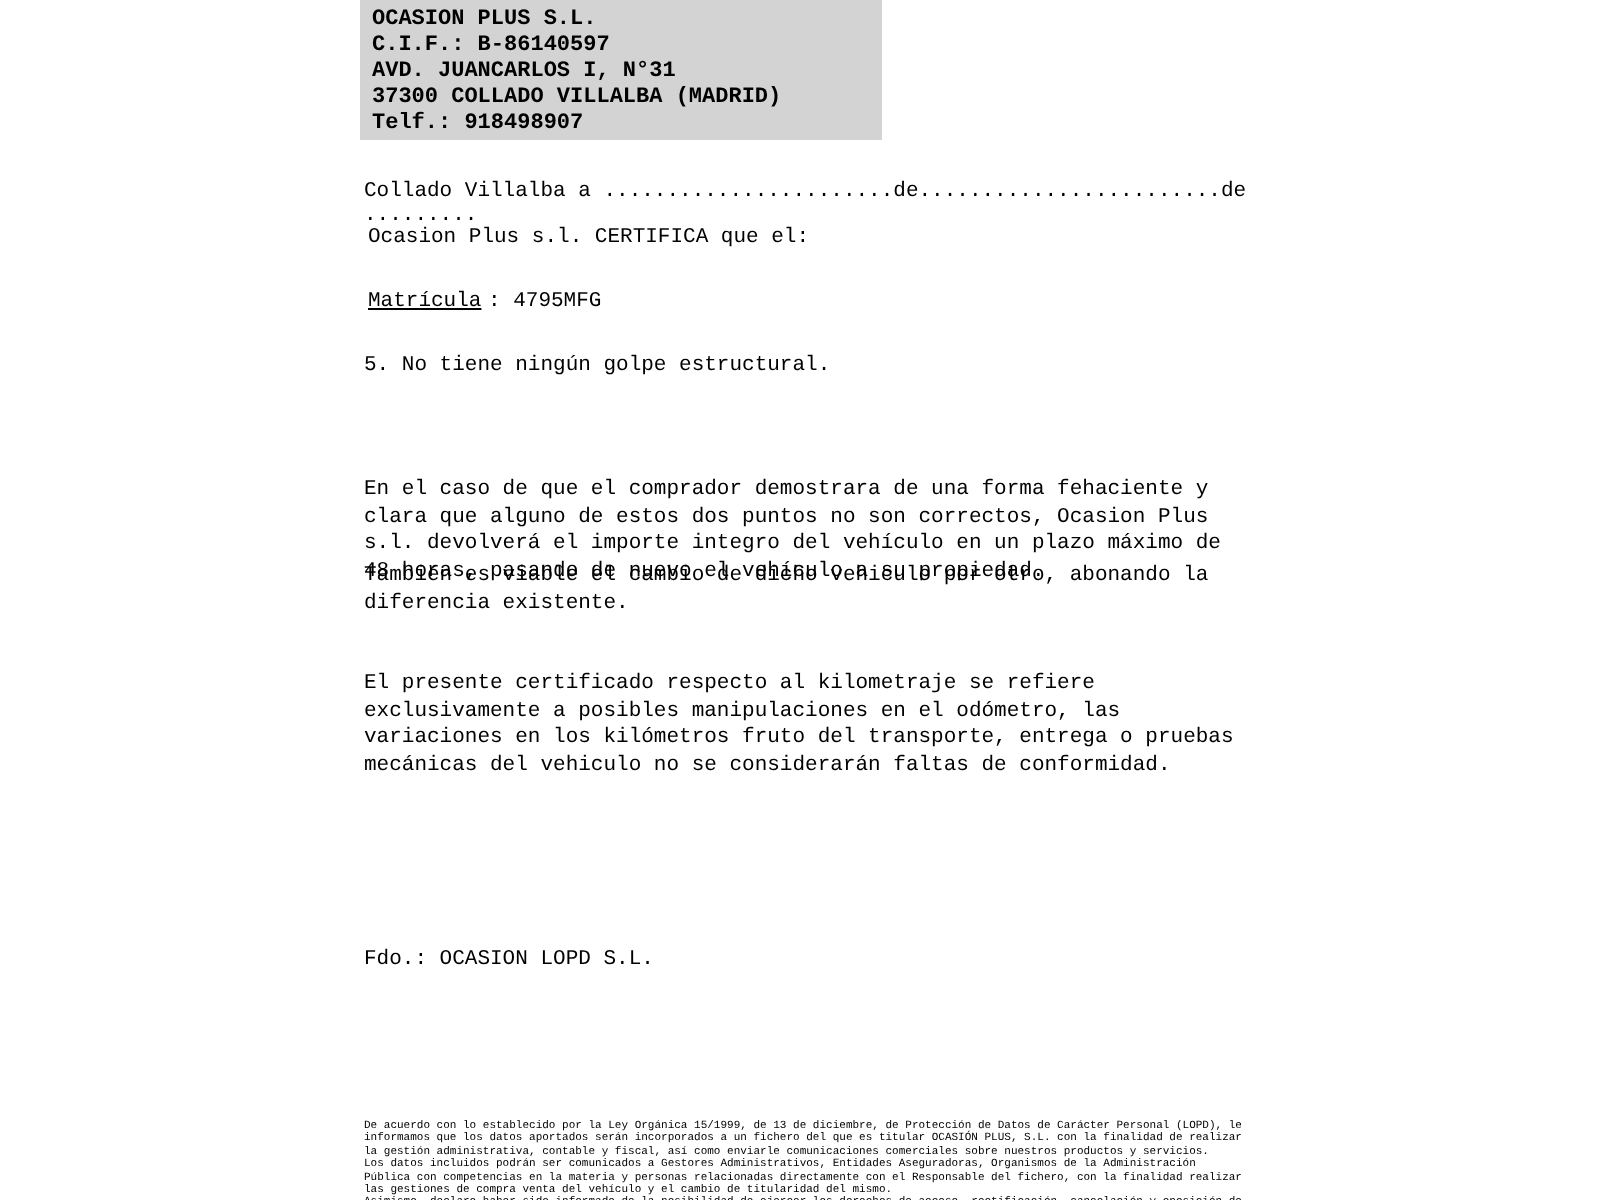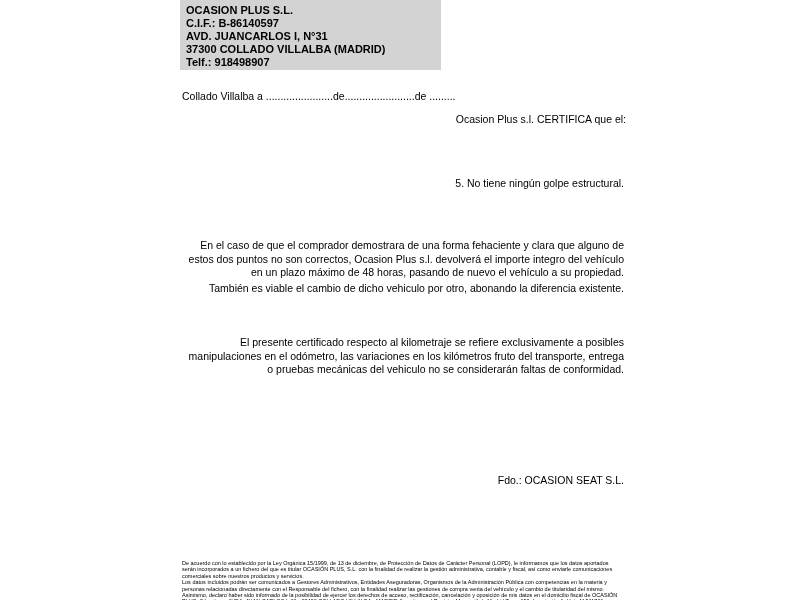--- a/index.html
+++ b/index.html
@@ -3,21 +3,21 @@
 <meta charset="utf-8">
 <style>
   * { margin: 0; padding: 0; box-sizing: border-box; }
   html, body { background: #ffffff; }
   .page {
     position: relative;
     width: 800px;
     height: 600px;
     background: #ffffff;
     color: #000000;
-    font-family: Liberation Sans, sans-serif;
+    font-family: Liberation Mono, monospace;
     overflow: hidden;
   }
   .company-box {
     position: absolute;
     left: 180px;
     top: 0;
     width: 261px;
     height: 70px;
     padding: 4px 4px 0 6px;
     font-weight: bold;
@@ -31,21 +31,20 @@
     width: 446px;
     text-align: left;
     font-size: 10.5px;
   }
   .col {
     position: absolute;
     left: 182px;
     width: 442px;
     font-size: 10.5px;
     line-height: 13.5px;
-    text-align: right;
   }
   .indent { left: 184px; }
   .underline { text-decoration: underline; }
   .label { display: inline-block; width: 60px; }
   .signature { font-size: 10.5px; }
   .legal {
     position: absolute;
     left: 182px;
     top: 560px;
     width: 440px;
@@ -64,32 +63,35 @@
     <div>AVD. JUANCARLOS I, N°31</div>
     <div>37300 COLLADO VILLALBA (MADRID)</div>
     <div>Telf.: 918498907</div>
   </div>
 
   <div class="date-line">Collado Villalba a .......................de........................de .........</div>
 
   <div class="col indent" style="top:113px">Ocasion Plus s.l. CERTIFICA que el:</div>
 
 
+  <div class="col indent" style="top:145px">
+    <span class="label underline">Matrícula</span><span>: 4795MFG</span>
+  </div>
 
   <div class="col" style="top:177px">5. No tiene ningún golpe estructural.</div>
 
 
   <div class="col" style="top:239px">En el caso de que el comprador demostrara de una forma fehaciente y clara que alguno de estos dos puntos no son correctos, Ocasion Plus s.l. devolverá el importe integro del vehículo en un plazo máximo de 48 horas, pasando de nuevo el vehículo a su propiedad.</div>
 
   <div class="col" style="top:282px">También es viable el cambio de dicho vehiculo por otro, abonando la diferencia existente.</div>
 
 
   <div class="col" style="top:336px">El presente certificado respecto al kilometraje se refiere exclusivamente a posibles manipulaciones en el odómetro, las variaciones en los kilómetros fruto del transporte, entrega o pruebas mecánicas del vehiculo no se considerarán faltas de conformidad.</div>
 
-  <div class="col signature" style="top:474px">Fdo.: OCASION SEAT S.L.</div>
+  <div class="col signature" style="top:474px">Fdo.: OCASION LOPD S.L.</div>
 
   <div class="legal">
     <div>De acuerdo con lo establecido por la Ley Orgánica 15/1999, de 13 de diciembre, de Protección de Datos de Carácter Personal (LOPD), le informamos que los datos aportados serán incorporados a un fichero del que es titular OCASIÓN PLUS, S.L. con la finalidad de realizar la gestión administrativa, contable y fiscal, así como enviarle comunicaciones comerciales sobre nuestros productos y servicios.</div>
     <div>Los datos incluidos podrán ser comunicados a Gestores Administrativos, Entidades Aseguradoras, Organismos de la Administración Pública con competencias en la materia y personas relacionadas directamente con el Responsable del fichero, con la finalidad realizar las gestiones de compra venta del vehículo y el cambio de titularidad del mismo.</div>
     <div>Asimismo, declaro haber sido informado de la posibilidad de ejercer los derechos de acceso, rectificación, cancelación y oposición de mis datos en el domicilio fiscal de OCASIÓN PLUS, S.L. sito en AVDA. JUAN CARLOS I, 36 - 28400 COLLADO VILLALBA - MADRID (Inscrita en el Registro Mercantil de Madrid Tomo 150, Inscripción 1, Hoja M 511731</div>
   </div>
 
 </div>
 
 </body></html>

